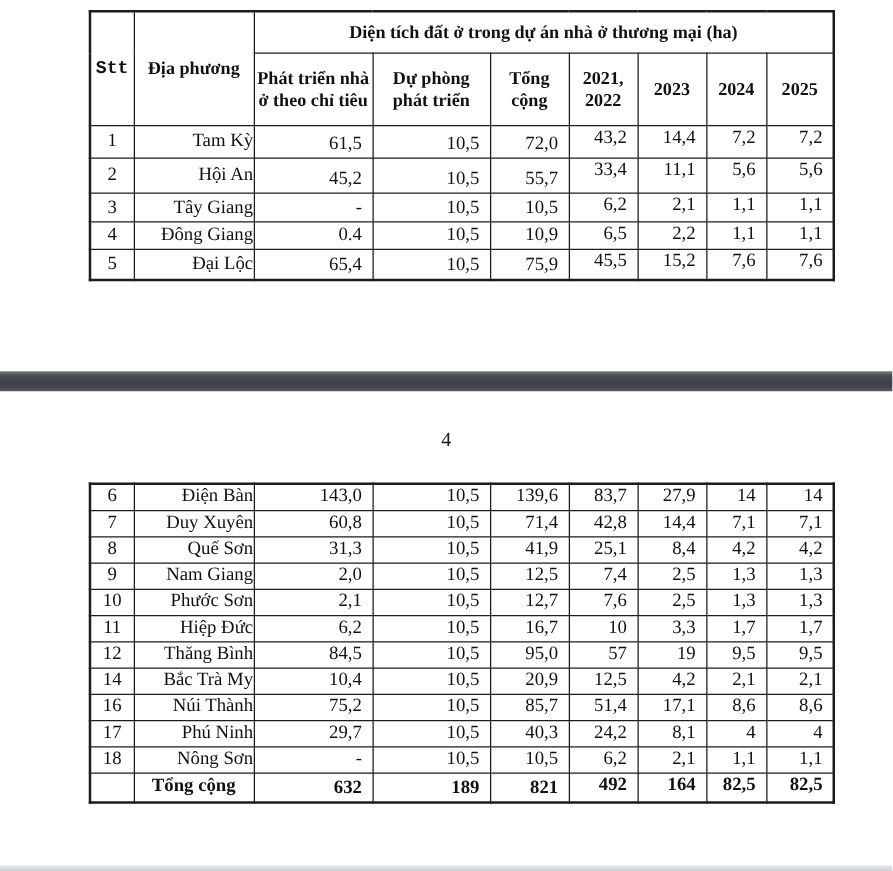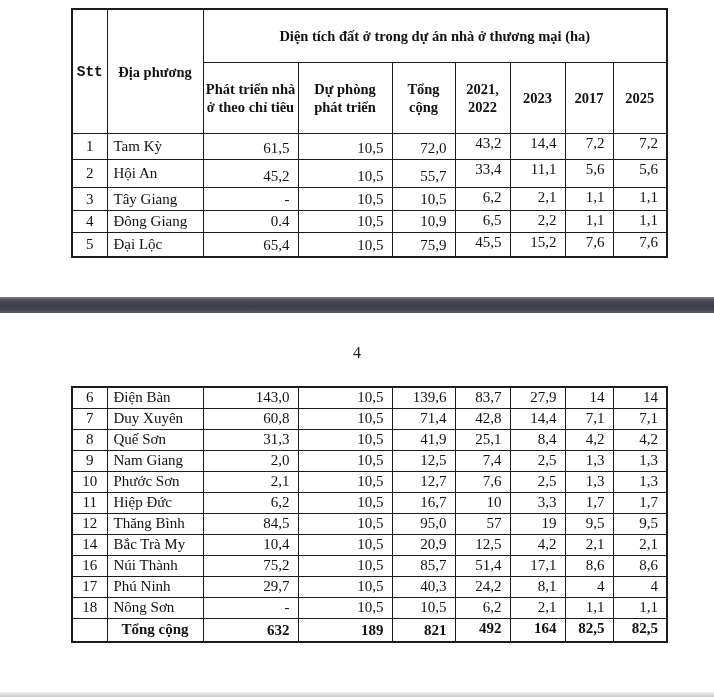--- a/index.html
+++ b/index.html
@@ -45,39 +45,39 @@
   }
   .tbl1-wrap { position: absolute; left: 71px; top: 8px; }
   .tbl2-wrap { position: absolute; left: 71px; top: 386px; }
 
   .doc-table th {
     font-weight: bold;
     text-align: center;
     vertical-align: middle;
     font-size: 14.5px;
     line-height: 1.25;
-    padding: 17px 2px;
+    padding: 7px 2px;
   }
   .span-title-row th { height: 20px; font-size: 14.5px; }
   .col-head-row th { height: 58px; }
 
   
   .c-stt  { width: 35px; font-family: Liberation Mono, monospace; }
   .c-name { width: 96px; font-family: Liberation Serif, serif; }
   .c-v0   { width: 95px; }
   .c-v1   { width: 94px; }
   .c-v2   { width: 63px; }
   .c-v3   { width: 55px; }
   .c-v4   { width: 55px; }
   .c-v5   { width: 48px; }
   .c-v6   { width: 54px; }
 
   
   .doc-table td.stt  { text-align: center; vertical-align: middle; }
-  .doc-table td.name { text-align: left; vertical-align: middle; padding-left: 6px; }
+  .doc-table td.name { text-align: right; vertical-align: middle; padding-left: 6px; }
   .doc-table td.num  { text-align: right; padding-right: 8px; }
   .doc-table td.num-bottom { vertical-align: bottom; padding-bottom: 2px; }
   .doc-table td.num-top    { vertical-align: top; padding-top: 1px; }
 
   
   #tbody1 tr:nth-child(1) td { height: 26px; }
   #tbody1 tr:nth-child(2) td { height: 28px; }
   #tbody1 tr:nth-child(3) td { height: 23px; }
   #tbody1 tr:nth-child(4) td { height: 22px; }
   #tbody1 tr:nth-child(5) td { height: 24px; }
@@ -110,21 +110,21 @@
           <th rowspan="2" class="c-stt">Stt</th>
           <th rowspan="2" class="c-name">Địa phương</th>
           <th colspan="7">Diện tích đất ở trong dự án nhà ở thương mại (ha)</th>
         </tr>
         <tr class="col-head-row">
           <th>Phát triển nhà ở theo chỉ tiêu</th>
           <th>Dự phòng phát triển</th>
           <th>Tổng cộng</th>
           <th>2021, 2022</th>
           <th>2023</th>
-          <th>2017</th>
+          <th>2024</th>
           <th>2025</th>
         </tr>
       </thead>
       <tbody id="tbody1">
           <tr>
             <td class="stt">1</td>
             <td class="name">Tam Kỳ</td>
             <td class="num num-bottom">61,5</td>
             <td class="num num-bottom">10,5</td>
             <td class="num num-bottom">72,0</td>

